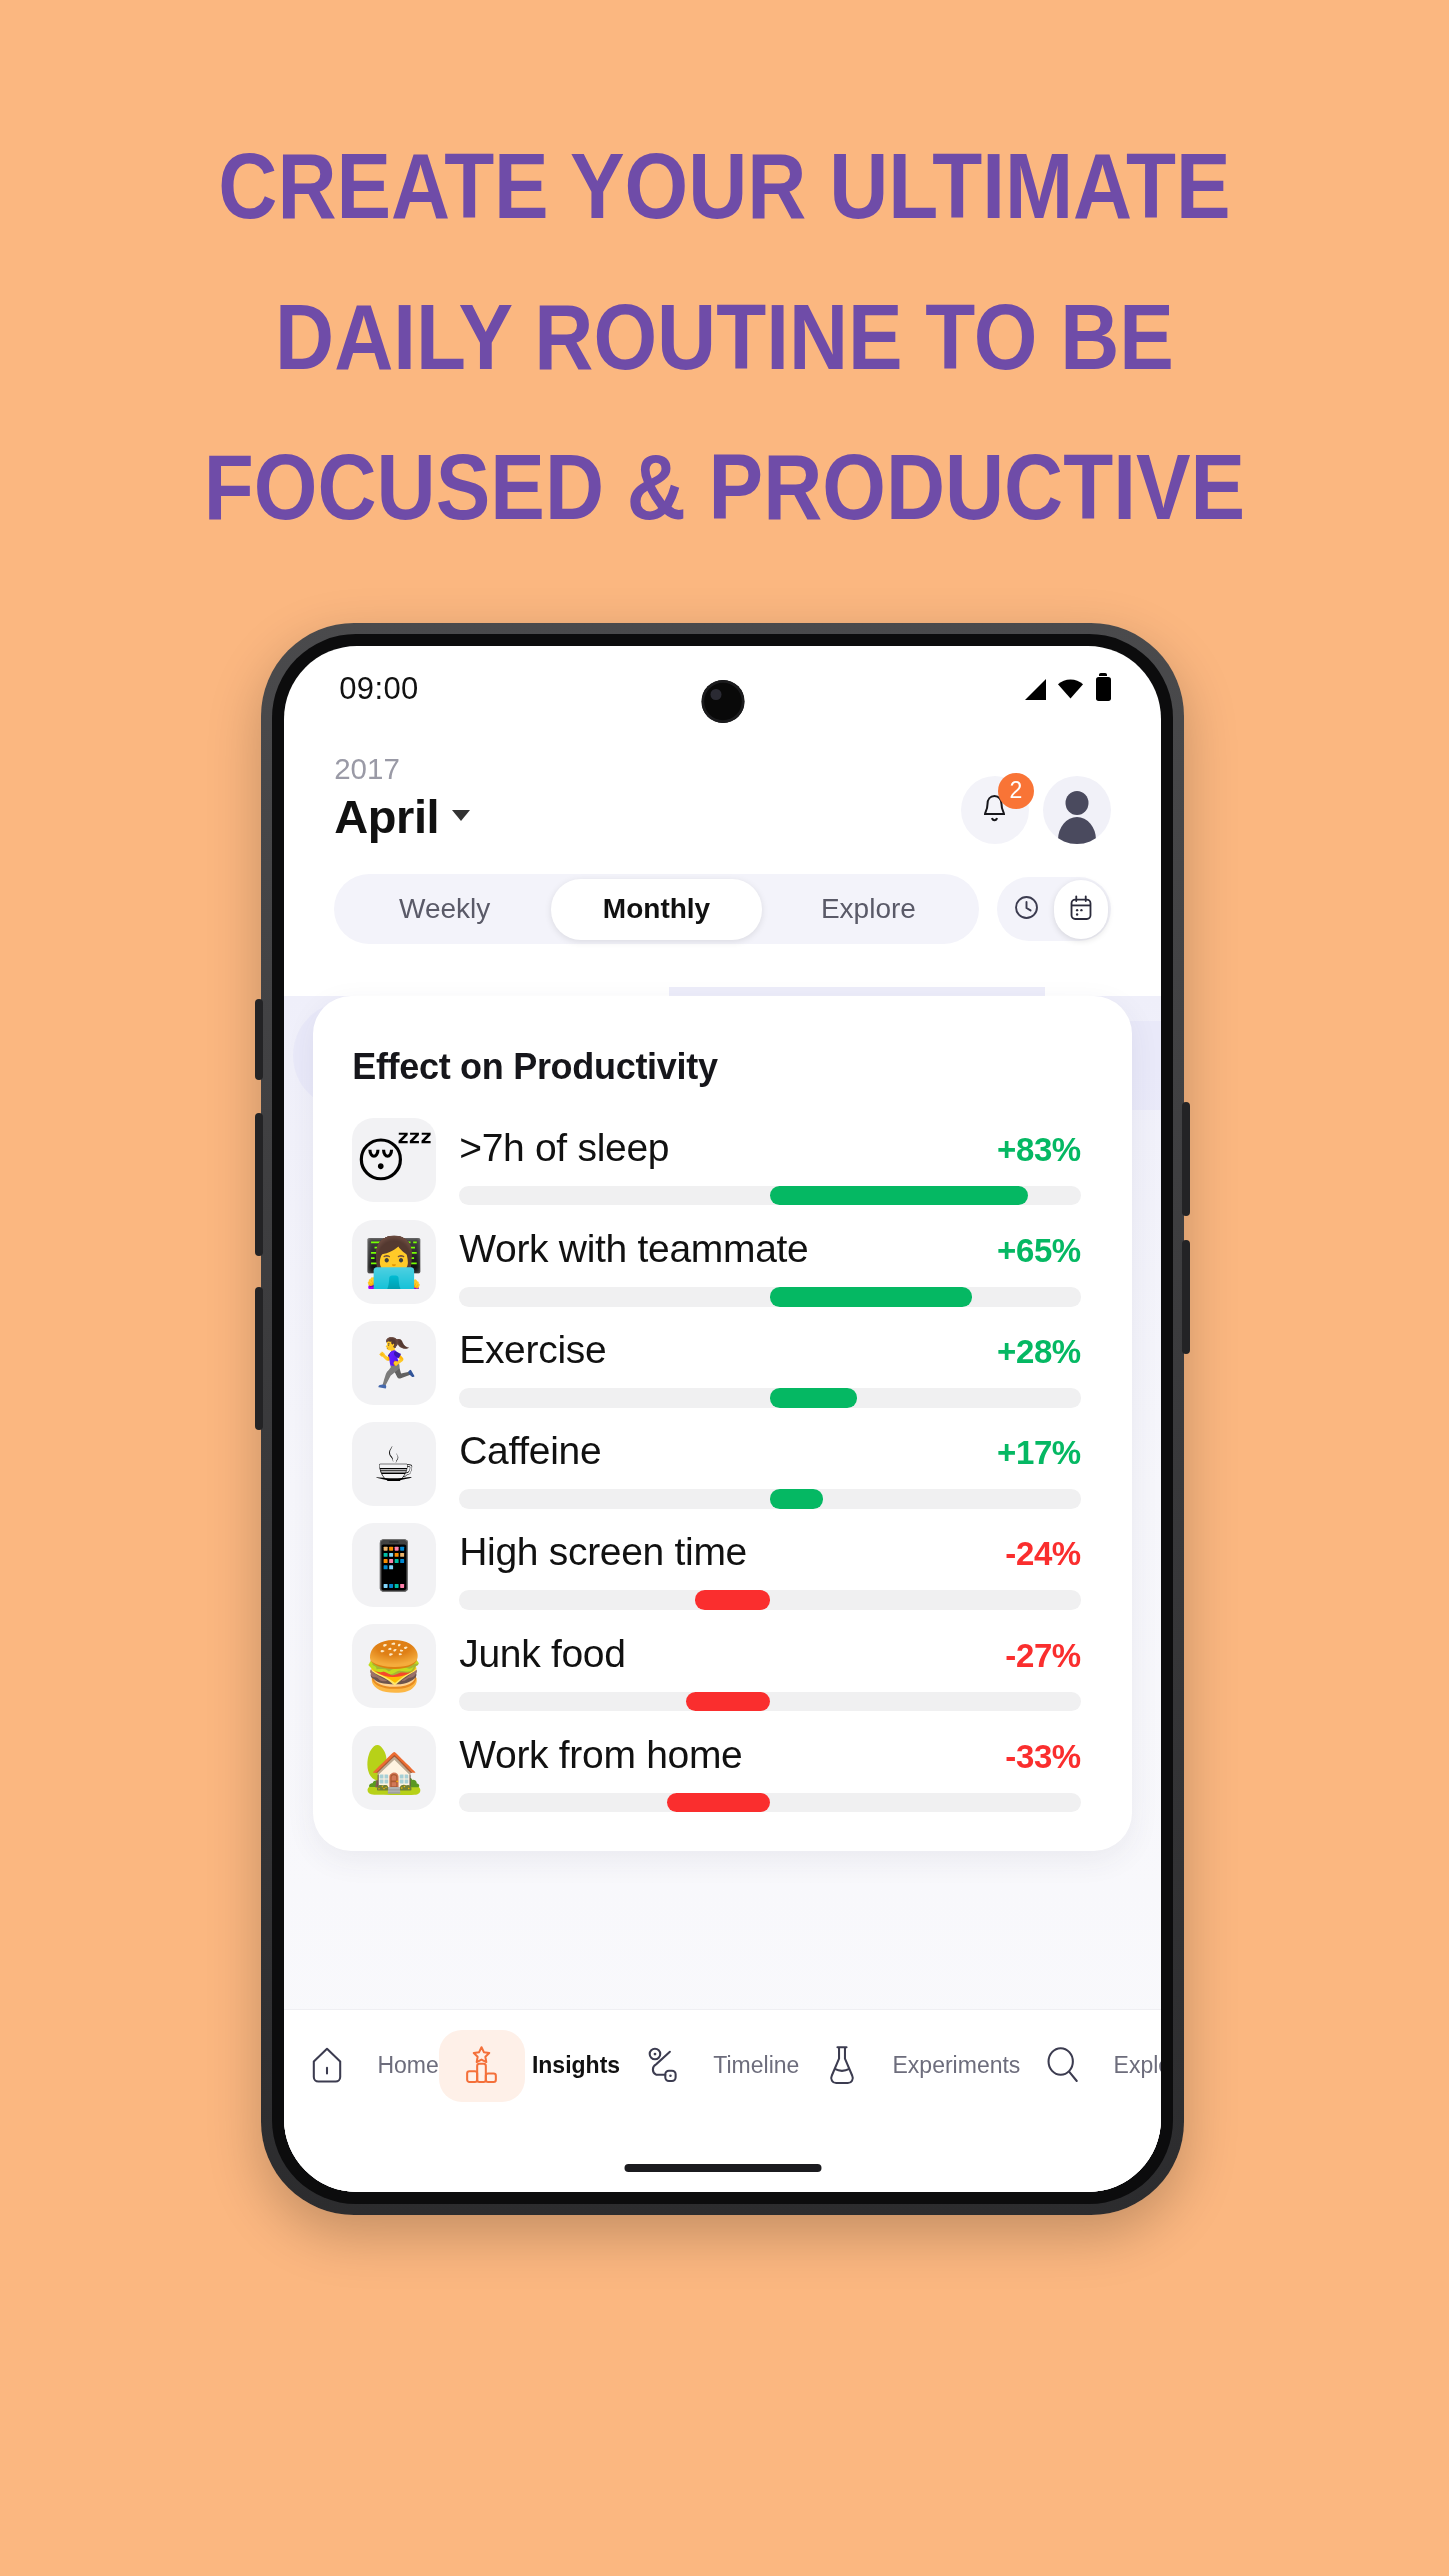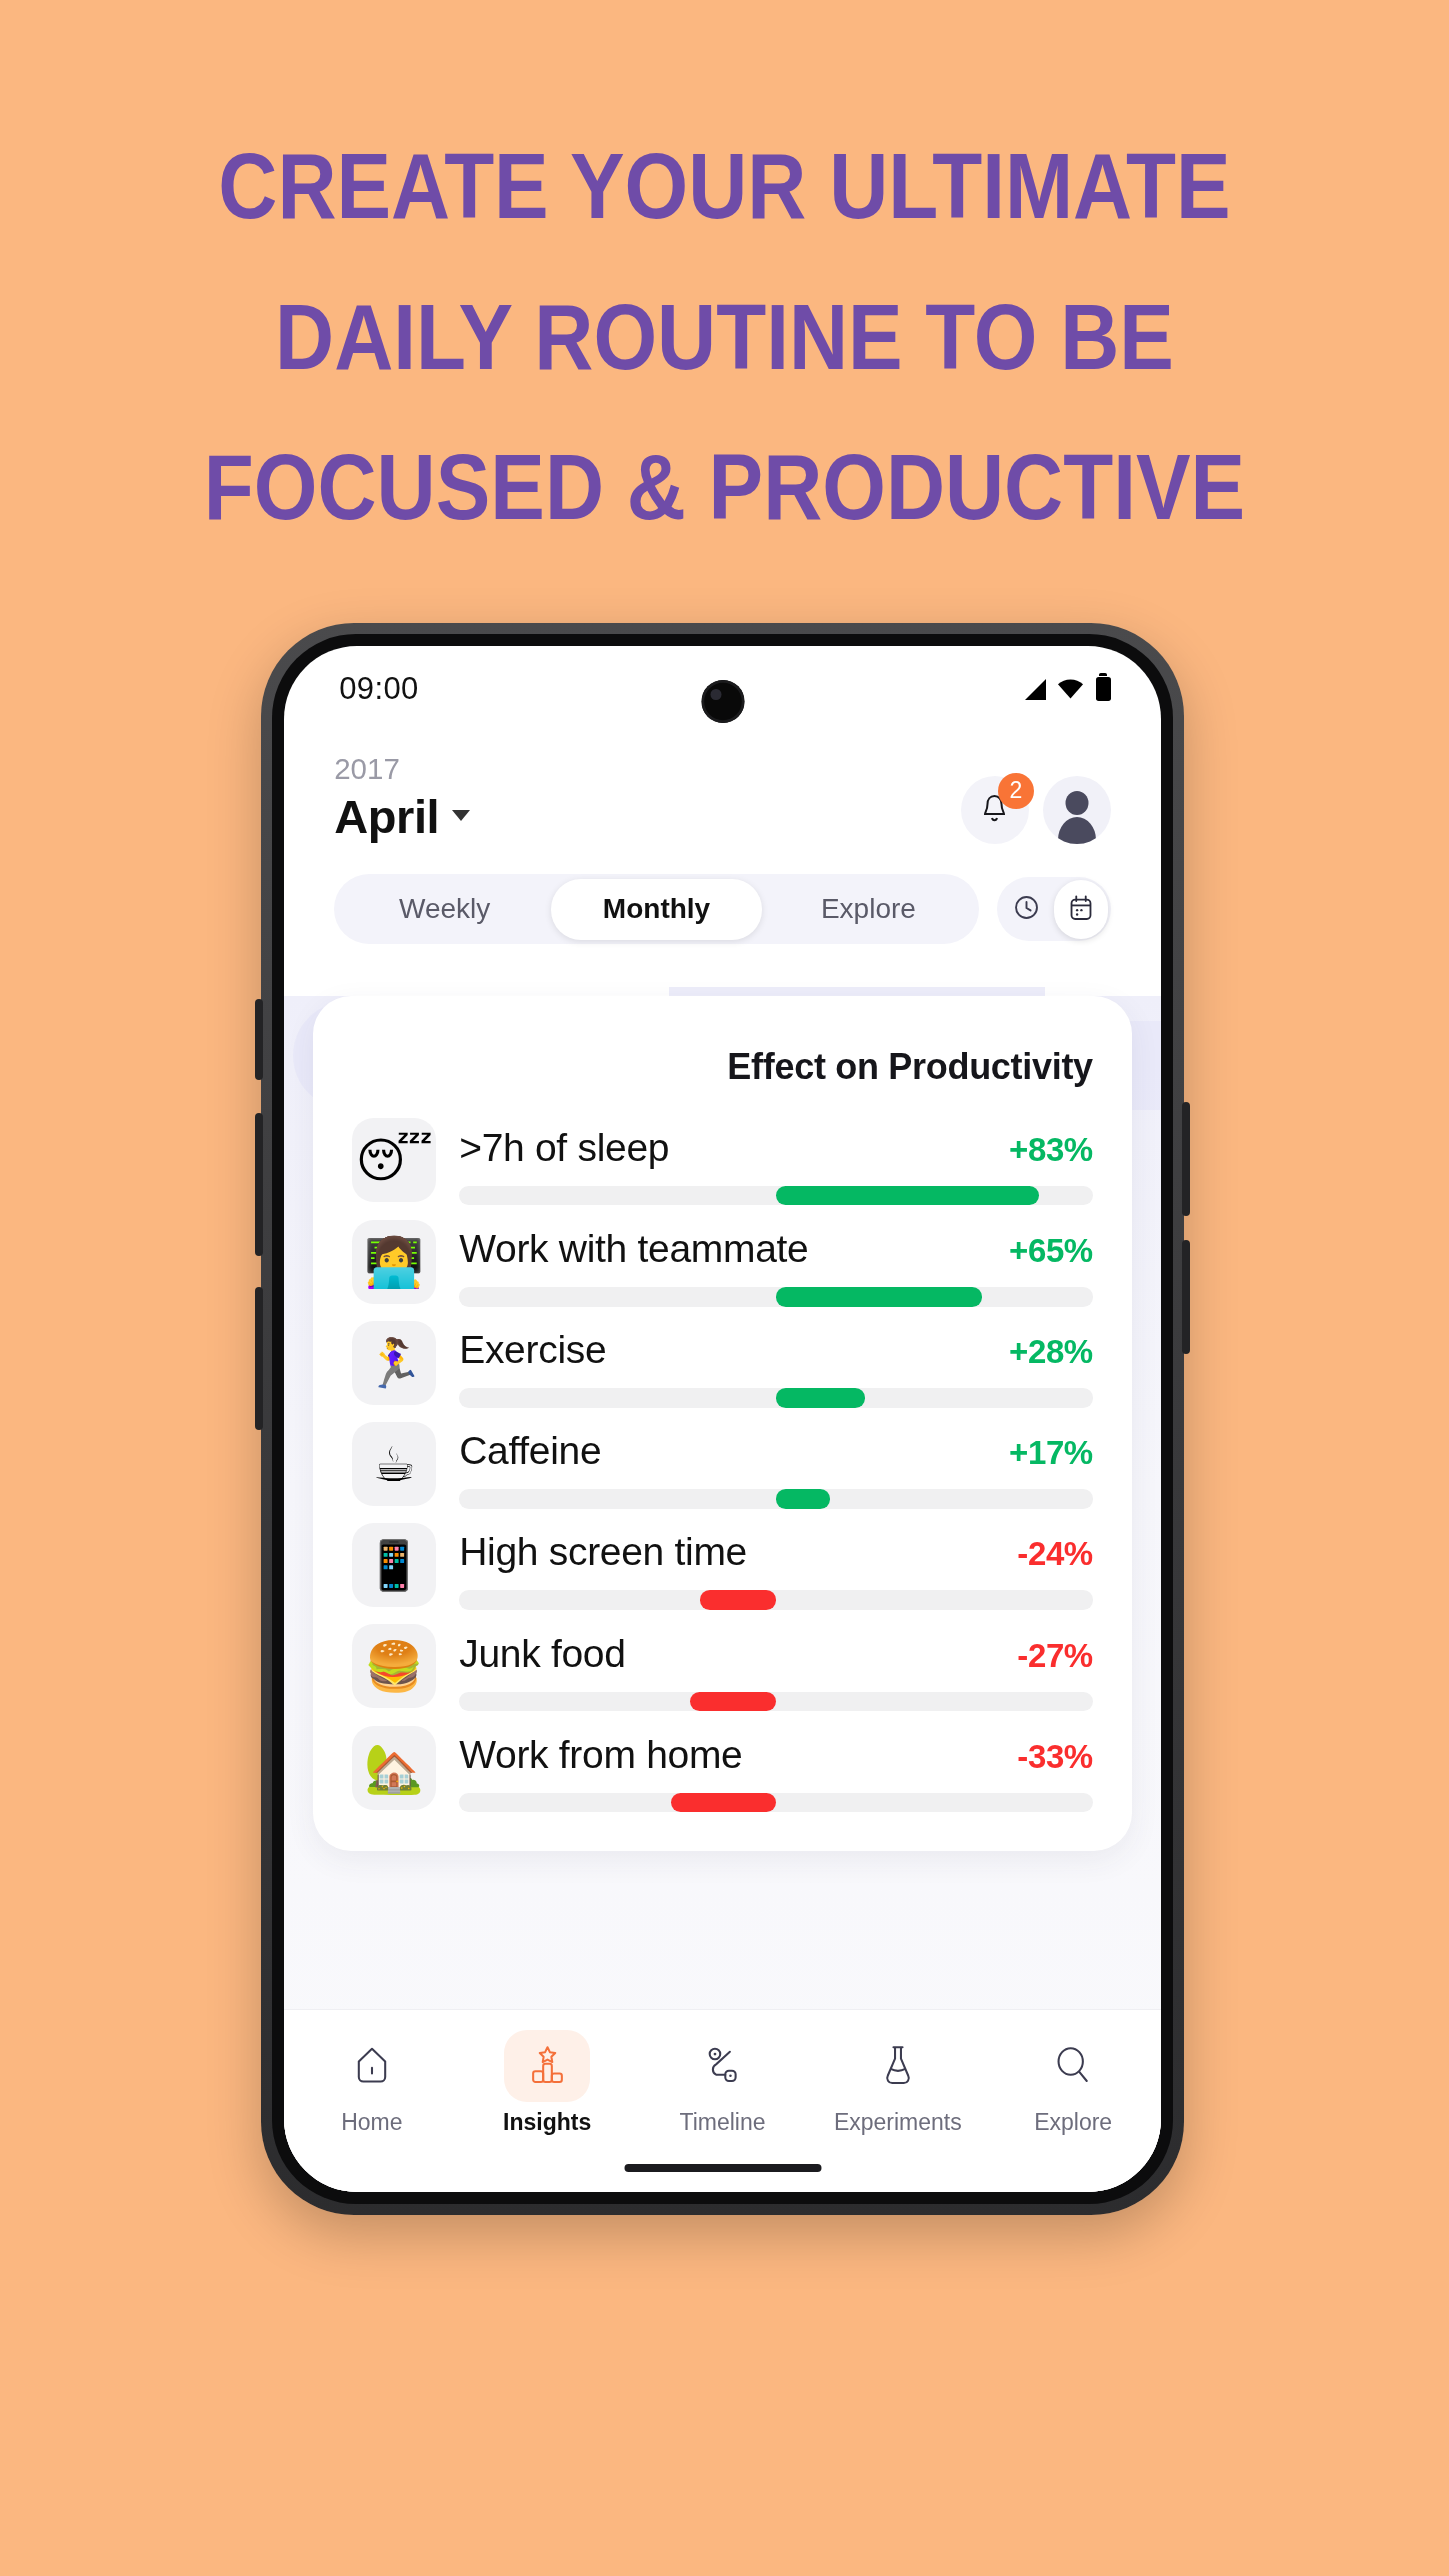--- a/index.html
+++ b/index.html
@@ -183,22 +183,21 @@
   }
   .b1{ left:9px; top:5.4px; width:322px; height:107px; }
   .b2{ left:385px; top:-9px; width:376px; height:116px; border-radius:0 0 63px 63px;}
   .b3{ left:787px; top:25px; width:161px; height:89px; }
   .card {
     position:relative;
     margin-top:52px;
     background:#fff;
     border-radius:38px;
     box-shadow:0 9px 30px rgba(60,60,90,.07);
-    padding:50px 39px 39px 39px;
-    text-align:right;
+    padding:50px 51px 39px 39px;
   }
   .card-title {
     font-size:36px; font-weight:bold; color:#16161b;
     letter-spacing:-0.3px; margin-bottom:30px;
   }
   .row { margin-bottom:14.3px; display:flex; align-items:flex-start; gap:23px; }
   .row:last-child{ margin-bottom:0; }
   .emoji-tile {
     width:84px;height:84px;border-radius:21.5px;background:#F2F2F4;
     display:flex;align-items:center;justify-content:center;
@@ -225,21 +224,21 @@
   .fill.neg { background:#FA2E2E; }
 
   
   .bottomnav {
     position:absolute; left:0; right:0; bottom:0;
     height:183px; background:#fff;
     border-top:0.9px solid #EFEFF3;
     display:flex; align-items:flex-start; padding-top:19.7px;
   }
   .nav-item {
-    flex:1; display:flex; flex-direction:column; align-items:center; gap:7.2px;
+    flex:1; display:flex; flex-direction:row; align-items:center; gap:7.2px;
   }
   .nav-ico-wrap {
     width:86px;height:72px;border-radius:23px;
     display:flex;align-items:center;justify-content:center;
   }
   .nav-item.active .nav-ico-wrap{ background:#FEF0E8; }
   .nav-label { font-size:23px; color:#6d6d7c; }
   .nav-item.active .nav-label{ color:#111; font-weight:bold; }
   .homebar {
     position:absolute; left:50%; bottom:19.7px; transform:translateX(-50%);

